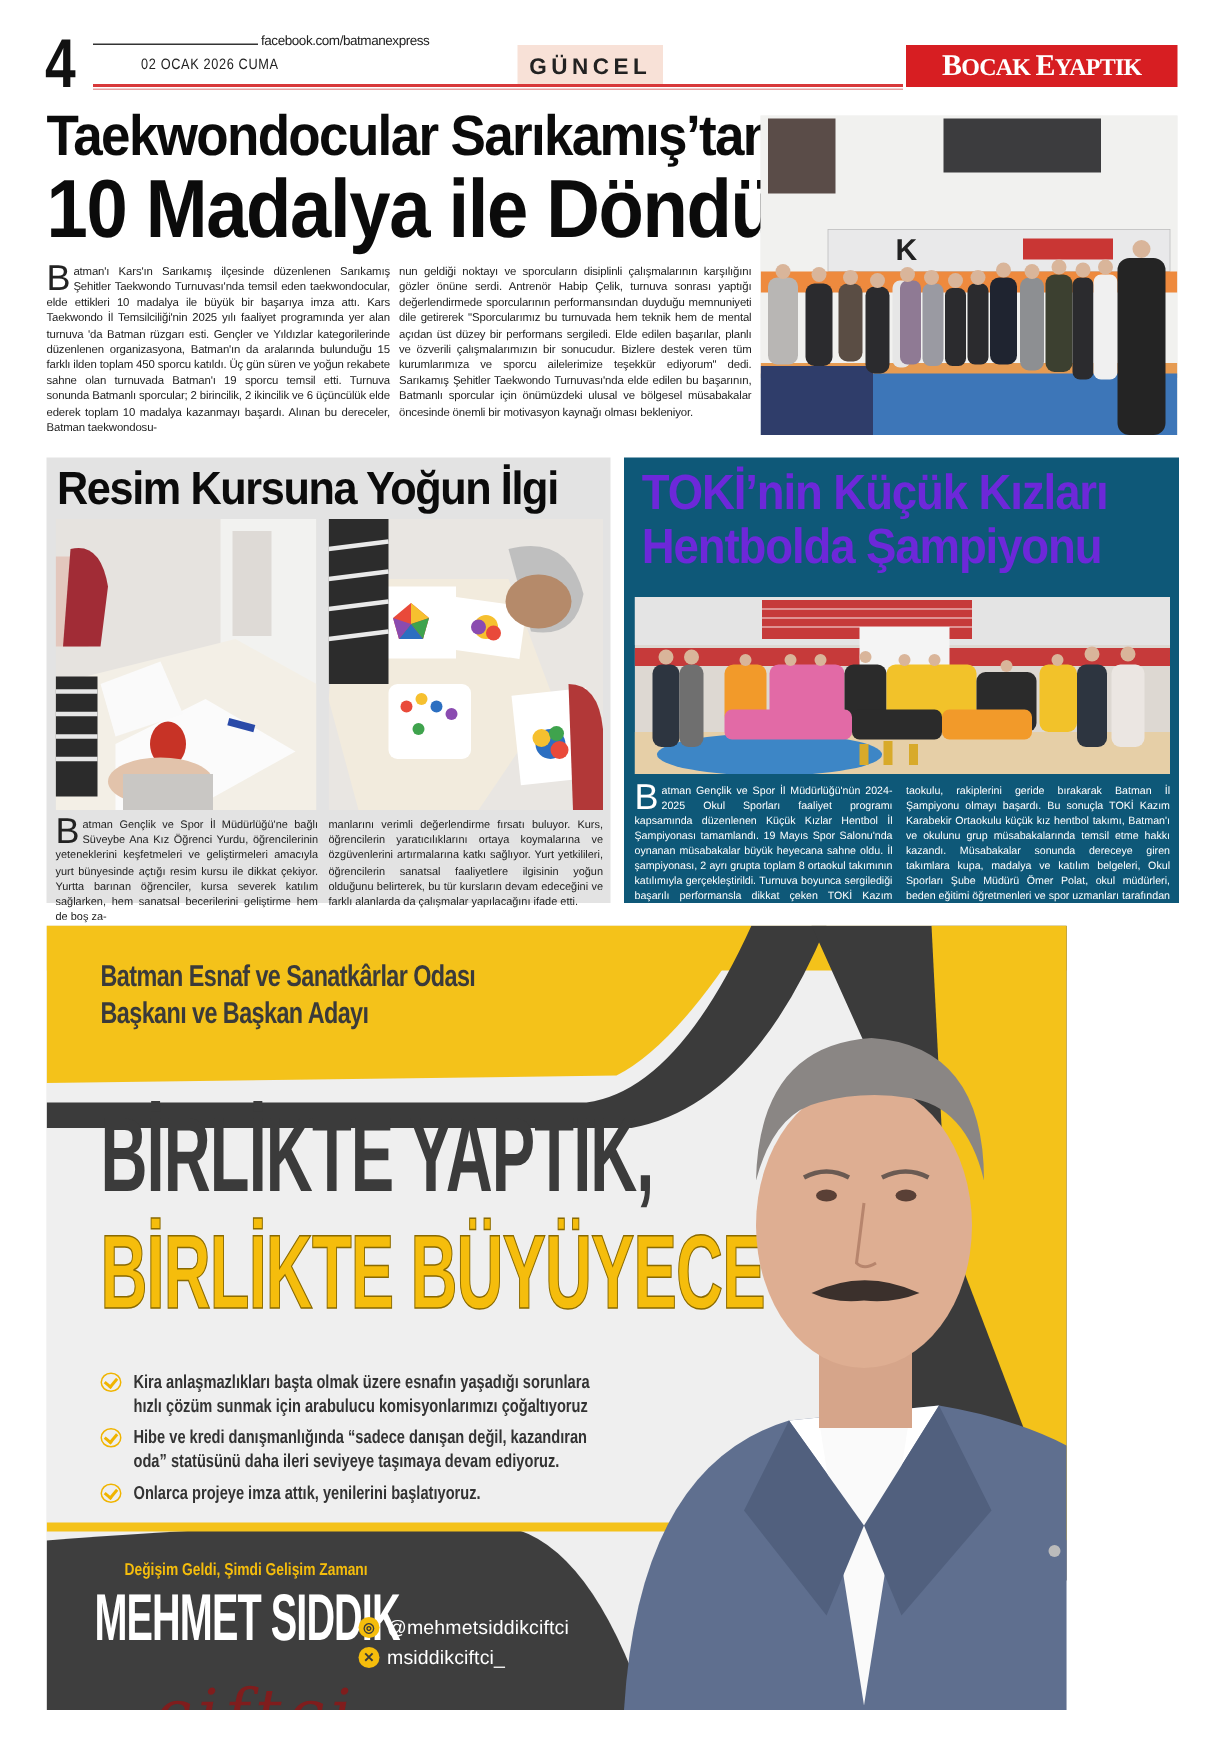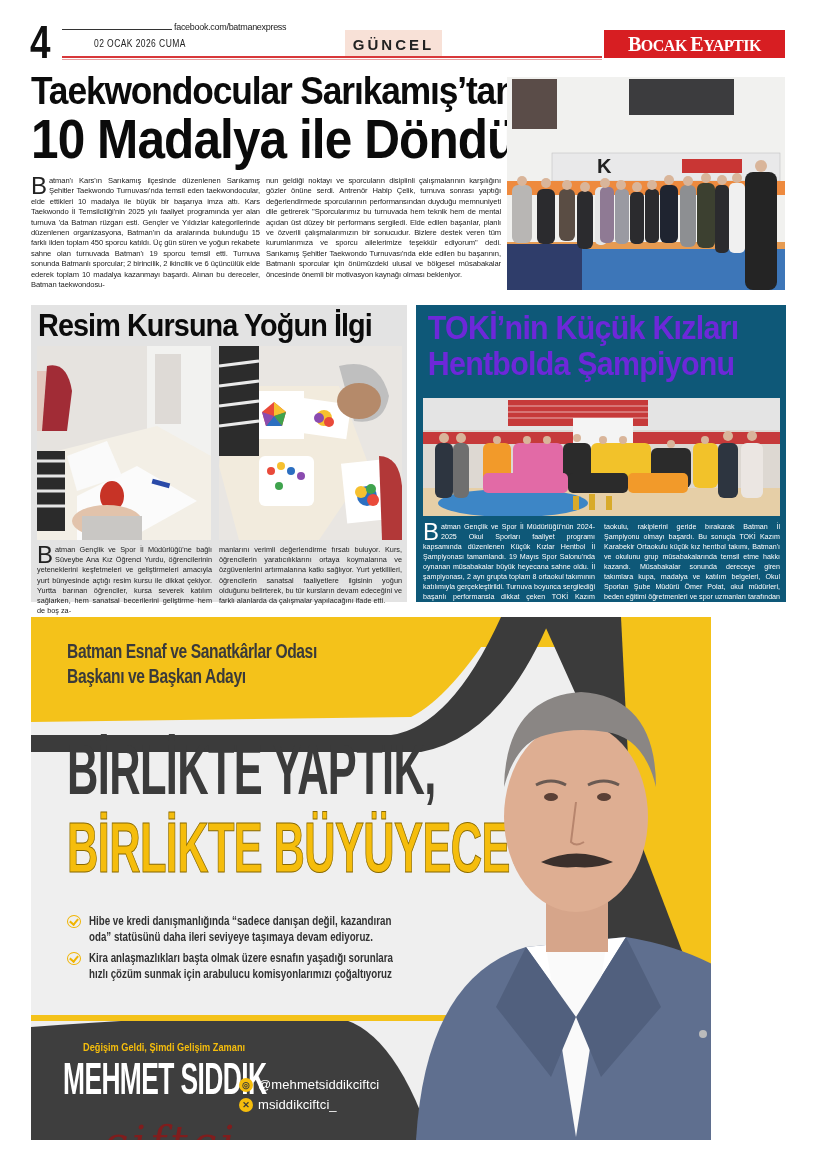--- a/index.html
+++ b/index.html
@@ -277,25 +277,29 @@
   </svg>
   <div class="ad-sub">
     <div>Batman Esnaf ve Sanatkârlar Odası</div>
     <div>Başkanı ve Başkan Adayı</div>
   </div>
   <div class="ad-head ad-head1">BİRLİKTE YAPTIK,</div>
   <div class="ad-head ad-head2">BİRLİKTE BÜYÜYECEĞİZ</div>
   <div class="ad-list">
     <div class="ad-li">
         <span class="ad-check"></span>
-        <span class="ad-li-text">Hibe ve kredi danışmanlığında “sadece danışan değil, kazandıran oda” statüsünü daha ileri seviyeye taşımaya devam ediyoruz.</span>
+        <span class="ad-li-text">Kira anlaşmazlıkları başta olmak üzere esnafın yaşadığı sorunlara hızlı çözüm sunmak için arabulucu komisyonlarımızı çoğaltıyoruz</span>
       </div>
     <div class="ad-li">
         <span class="ad-check"></span>
-        <span class="ad-li-text">Kira anlaşmazlıkları başta olmak üzere esnafın yaşadığı sorunlara hızlı çözüm sunmak için arabulucu komisyonlarımızı çoğaltıyoruz</span>
+        <span class="ad-li-text">Hibe ve kredi danışmanlığında “sadece danışan değil, kazandıran oda” statüsünü daha ileri seviyeye taşımaya devam ediyoruz.</span>
+      </div>
+    <div class="ad-li">
+        <span class="ad-check"></span>
+        <span class="ad-li-text">Onlarca projeye imza attık, yenilerini başlatıyoruz.</span>
       </div>
   </div>
   <div class="ad-photo">
     <svg width="409" height="523" viewBox="0 0 409 523">
       <path d="M40 523 Q50 360 150 330 L250 320 Q370 340 409 420 L409 523 Z" fill="#5f6f8f"></path>
       <path d="M150 330 L200 400 L250 320 Z" fill="#ffffff"></path>
       <path d="M170 330 L200 520 L230 330 Z" fill="#fafafa"></path>
       <path d="M150 330 L120 390 L175 460 L200 400 Z" fill="#51607e"></path>
       <path d="M250 320 L285 390 L225 460 L200 400 Z" fill="#51607e"></path>
       <rect x="170" y="280" width="62" height="55" fill="#d6a58a"></rect>

